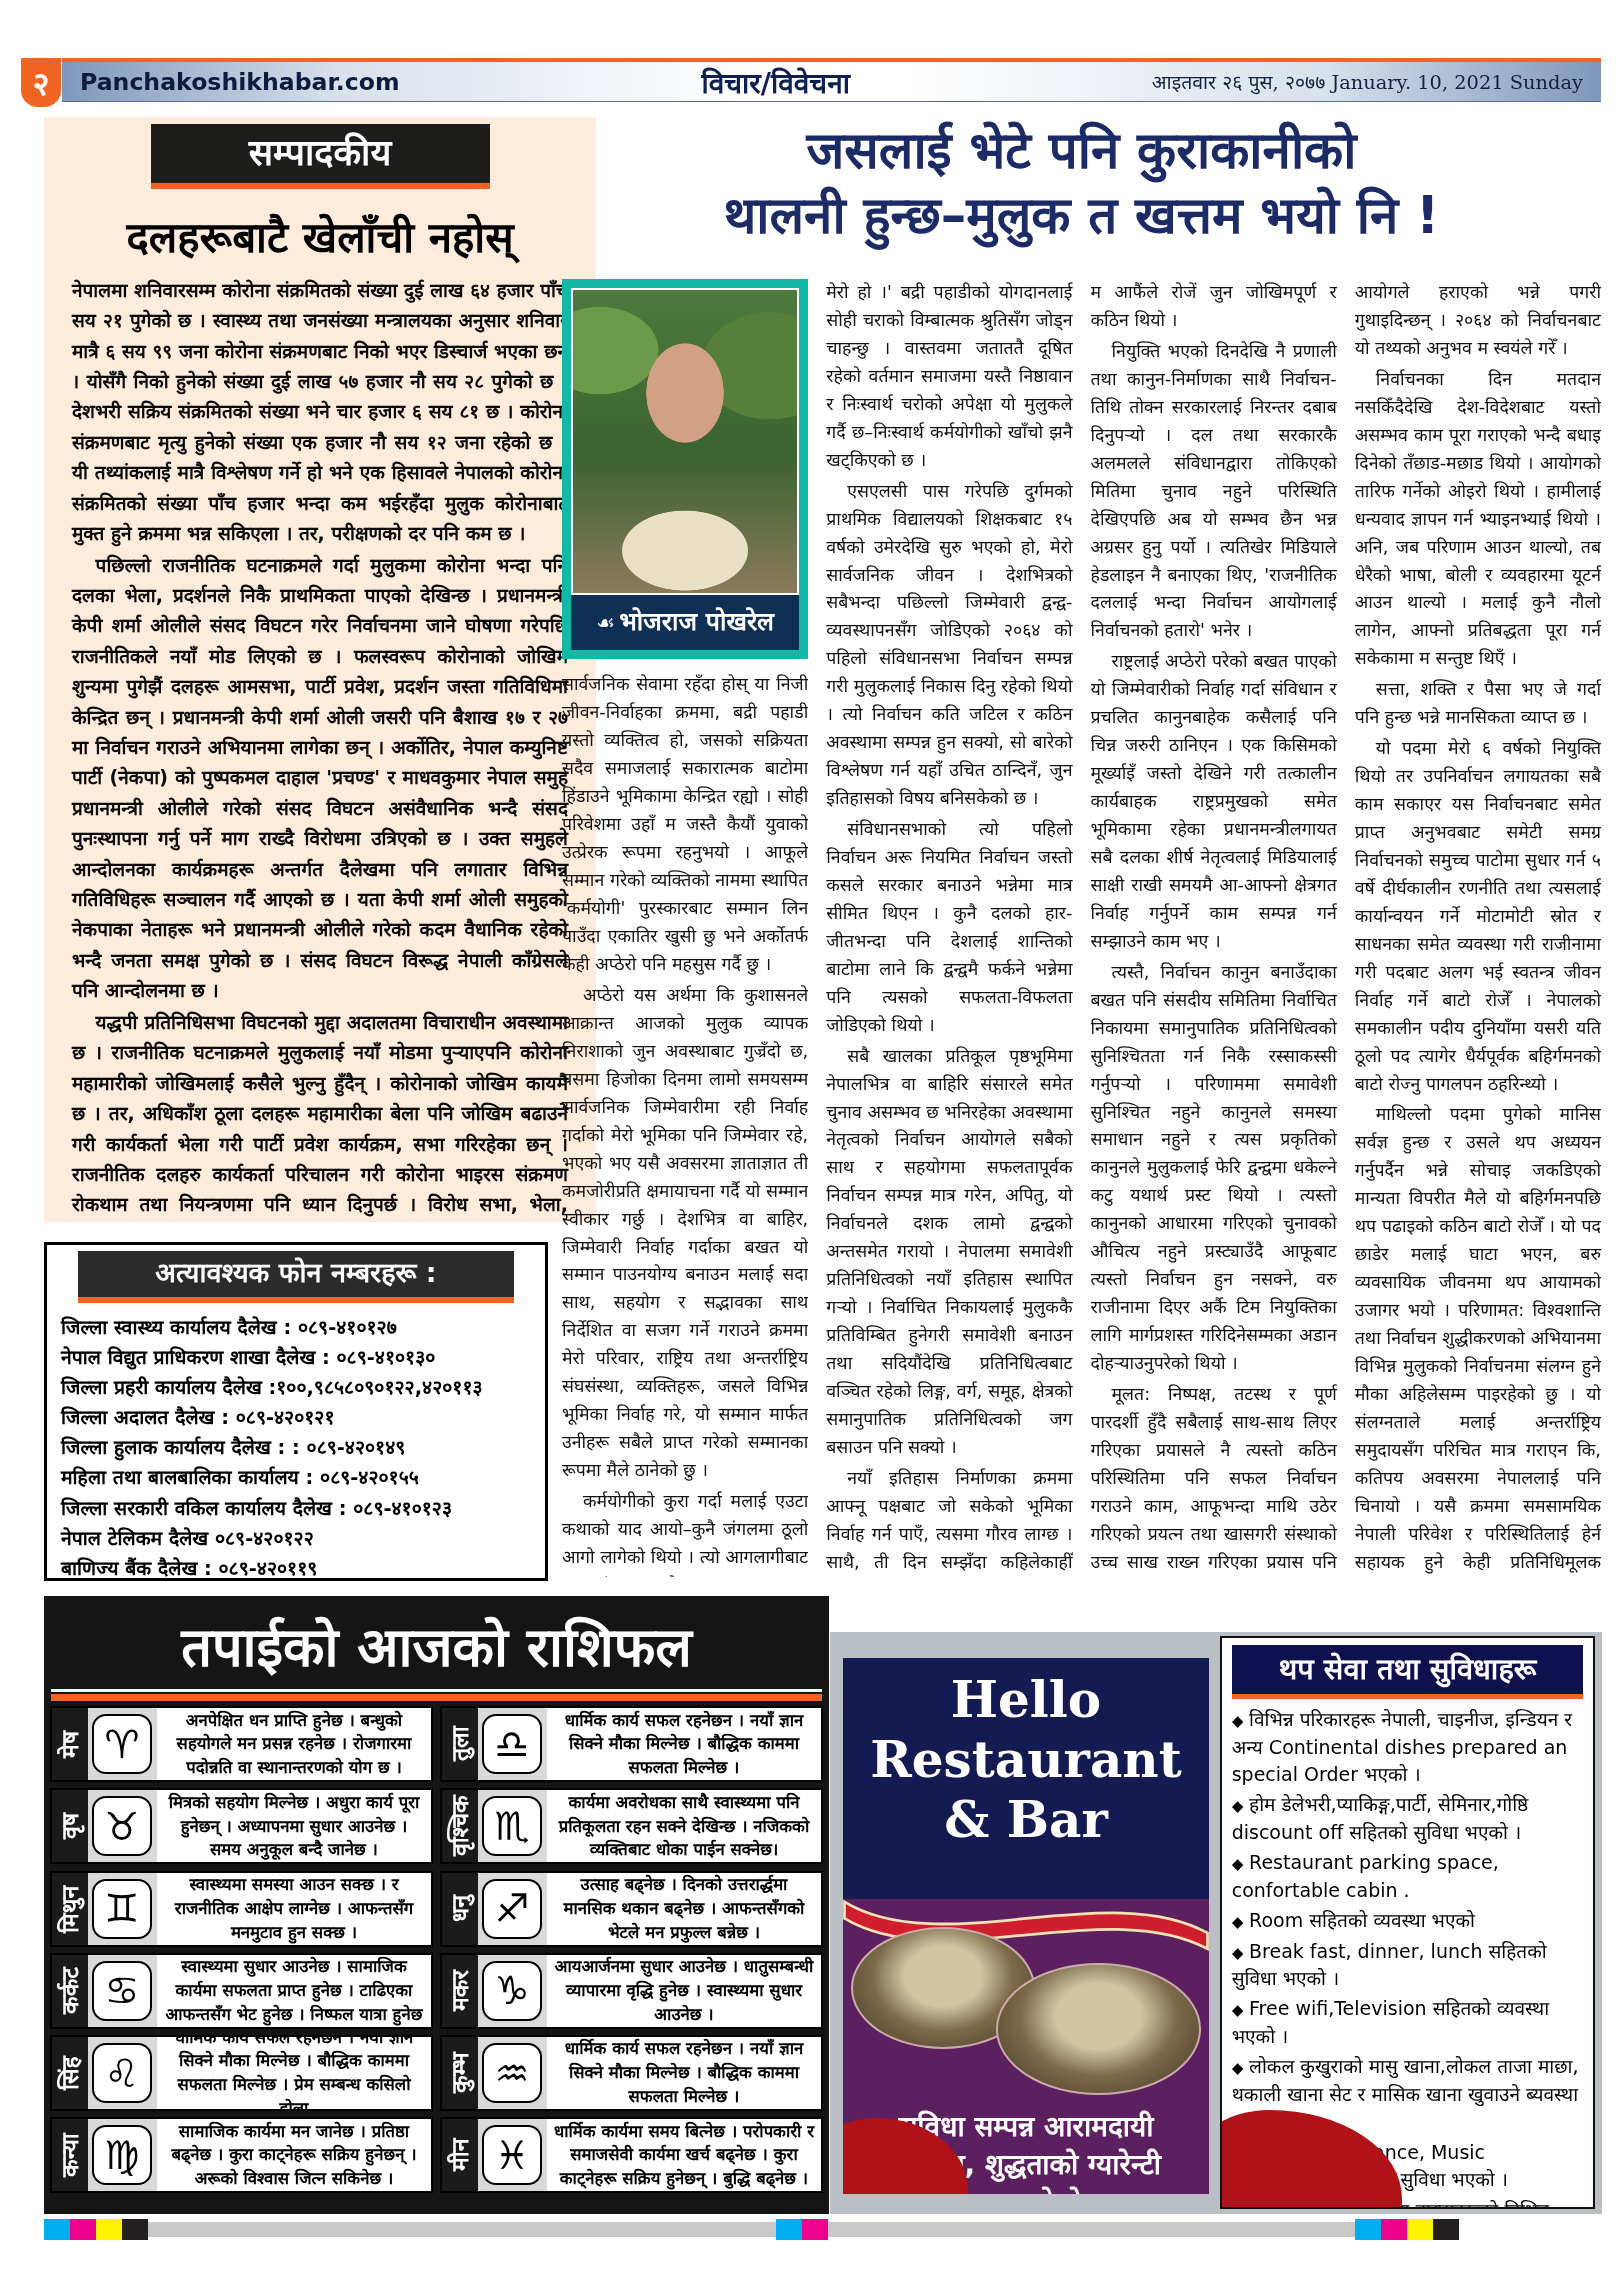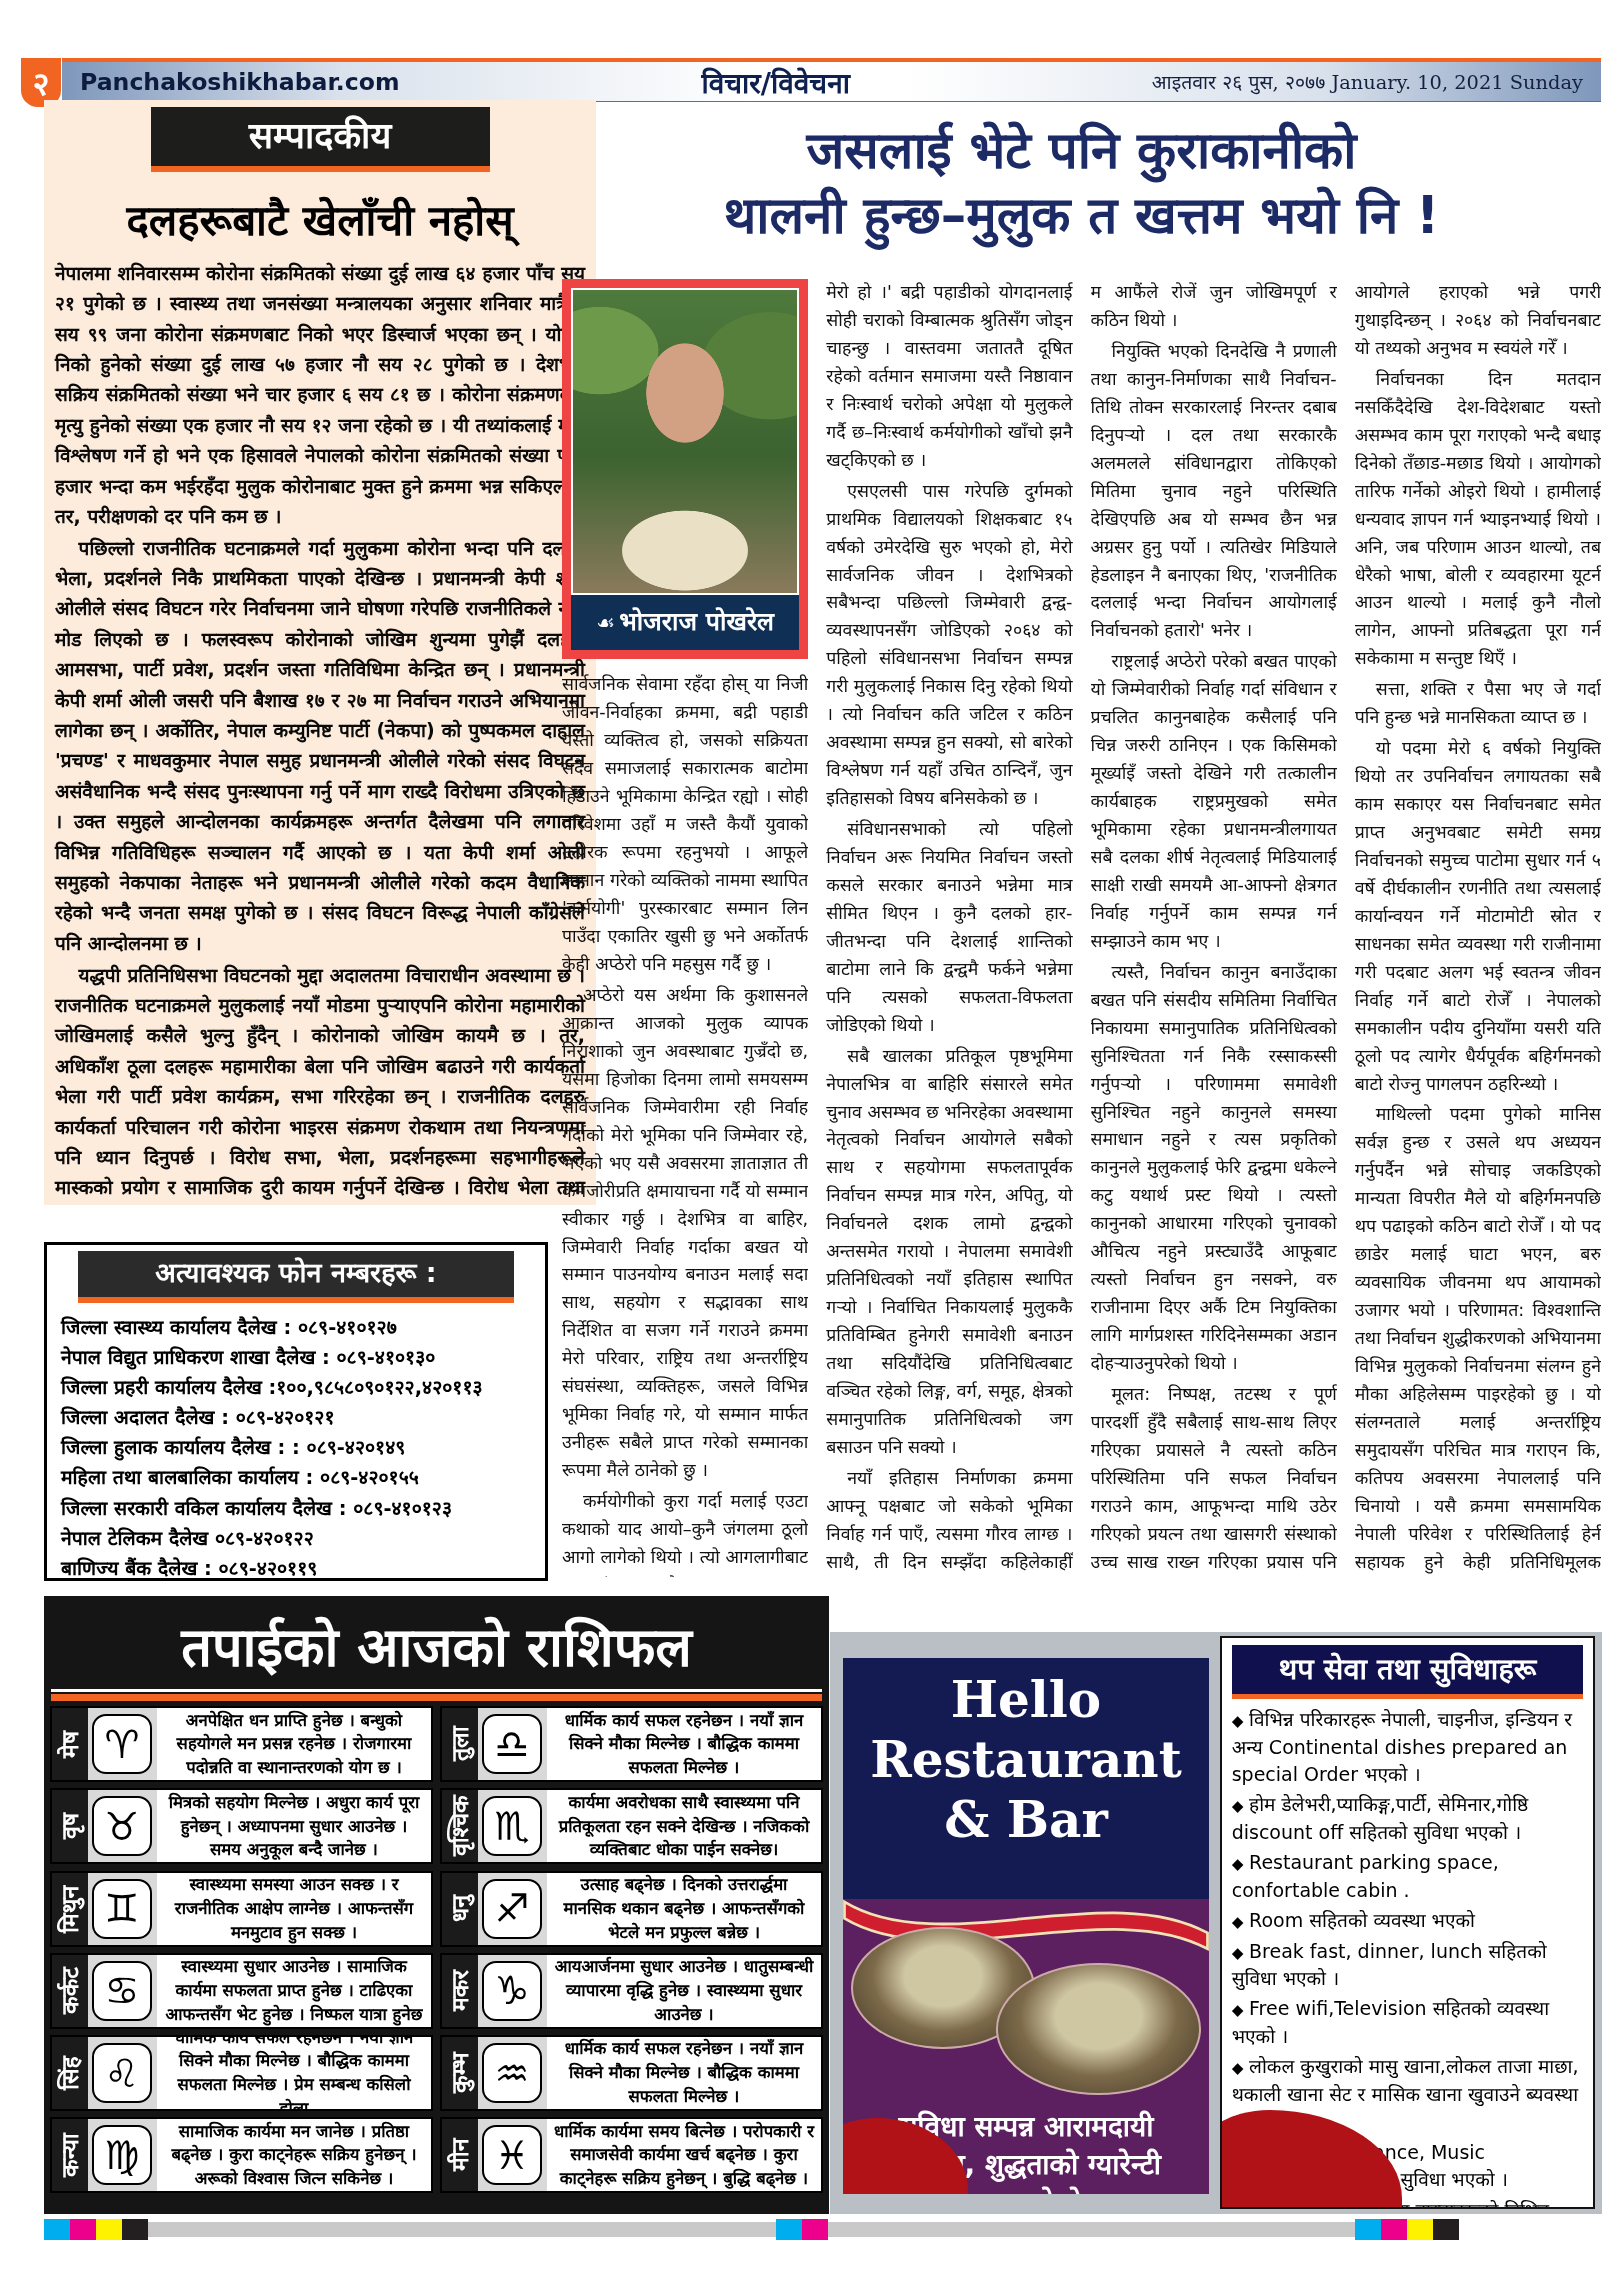--- a/index.html
+++ b/index.html
@@ -10,42 +10,42 @@
       color:#fff;font-size:32px;font-weight:bold;display:flex;align-items:center;justify-content:center;
       border-radius:0 0 16.7px 16.7px;}
   .header-bar{position:absolute;left:62px;top:58px;width:1539px;height:44px;
       border-top:4.9px solid #f26422;border-bottom:1.4px solid #5a6f93;
       background:linear-gradient(90deg,#7e97bb 0%,#d9e1ec 18%,#ffffff 45%,#ffffff 55%,#d9e1ec 82%,#7e97bb 100%);
       display:flex;align-items:center;justify-content:space-between;padding:16px 18px;box-sizing:border-box;}
   .site-name{font-size:23.6px;font-weight:bold;color:#0d1b3e;}
   .section-title{font-size:28px;font-weight:bold;color:#0d2050;}
   .date-line{font-size:19.4px;color:#13203f;font-family:"DejaVu Serif",serif;}
   
-  .editorial{position:absolute;left:44px;top:100px;width:552px;height:1105px;background:#fdecdc;
-      box-sizing:border-box;padding:7px 11px;overflow:hidden;}
+  .editorial{position:absolute;left:44px;top:117px;width:552px;height:1105px;background:#fdecdc;
+      box-sizing:border-box;padding:7px 28px;overflow:hidden;}
   .kicker{width:339px;margin:0 auto;background:#1d1d1b;color:#fff;text-align:center;
       font-size:36px;font-weight:bold;padding:2.8px 0 7px;border-bottom:6.2px solid #f26422;}
   .ed-headline{text-align:center;font-size:42px;font-weight:bold;color:#000;margin:18px 0 11px;}
   .ed-body p{font-size:19px;line-height:1.60;text-align:justify;font-weight:bold;color:#0a0a0a;margin:0 0 1.4px;}
   .ed-body p.indent{text-indent:23.6px;}
   
   .phonebox{position:absolute;left:44px;top:1242px;width:504px;height:339px;border:3.5px solid #000;
       box-sizing:border-box;background:#fff;overflow:hidden;}
   .phone-header{width:436px;margin:5.6px auto 0;background:#2b2b2b;color:#fff;text-align:center;
       font-size:27px;font-weight:bold;padding:2.8px 0 7px;border-bottom:6.2px solid #f26422;}
   .phone-list{padding:9.7px 14px 0;font-size:19.4px;font-weight:bold;line-height:1.55;color:#000;}
   
   .article{position:absolute;left:562px;top:118px;width:1039px;height:1464px;overflow:hidden;}
   .art-headline{color:#1c2b66;text-align:center;font-weight:bold;font-size:51px;line-height:1.28;}
   .art-columns{display:flex;gap:18px;margin-top:30.5px;height:1298px;overflow:hidden;}
   .col{flex:1;font-size:17.7px;line-height:1.58;text-align:justify;color:#101010;overflow:hidden;}
   .col p{margin:0 0 2.8px;text-indent:21px;}
   .col p.noindent{text-indent:0;}
   
-  .photo-card{border:9px solid #ef4444;background:#0f2f55;margin:0 0 12.5px;}
+  .photo-card{border:9px solid #14b8a6;background:#0f2f55;margin:0 0 12.5px;}
   .photo-img{height:303px;border:2.8px solid #fff;
      background:
        radial-gradient(ellipse 64px 82px at 50% 34%, #d2a083 0 60%, rgba(0,0,0,0) 61%),
        radial-gradient(ellipse 104px 66px at 50% 86%, #e9e0c6 0 60%, rgba(0,0,0,0) 61%),
        radial-gradient(ellipse 83px 62px at 12% 20%, #6d9a4a 0 70%, rgba(0,0,0,0) 71%),
        radial-gradient(ellipse 97px 76px at 88% 25%, #557f3a 0 70%, rgba(0,0,0,0) 71%),
        linear-gradient(180deg,#4e7a3d 0%,#3c6330 55%,#8a7a5c 100%);}
   .photo-caption{color:#fff;text-align:center;font-size:25px;font-weight:bold;padding:7px 0 8.3px;}
   .photo-caption .orn{font-size:21px;margin-right:4.2px;}
   

